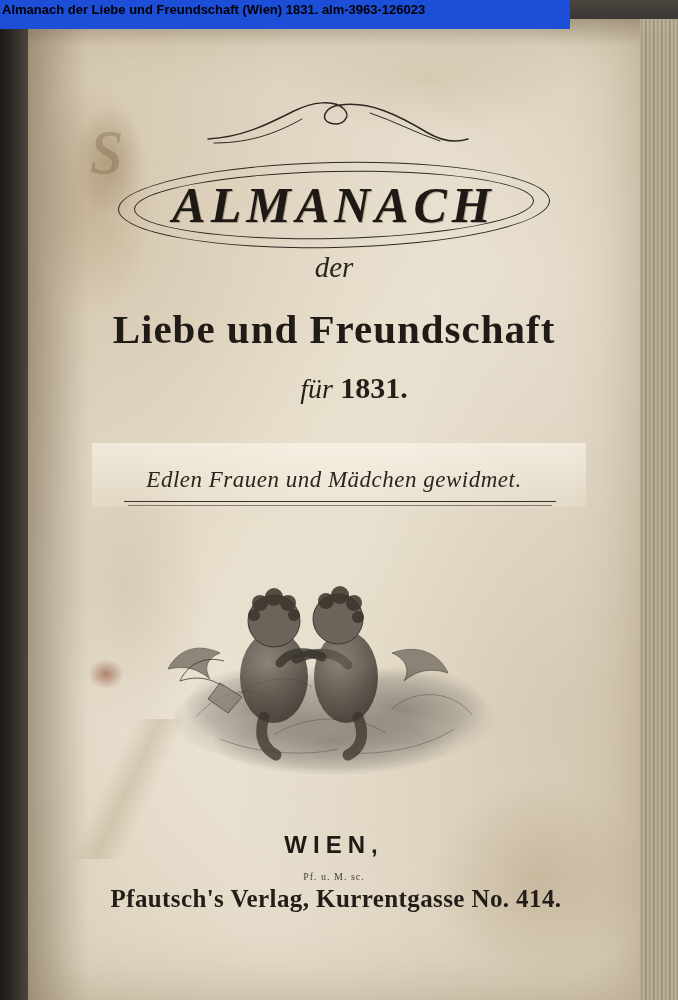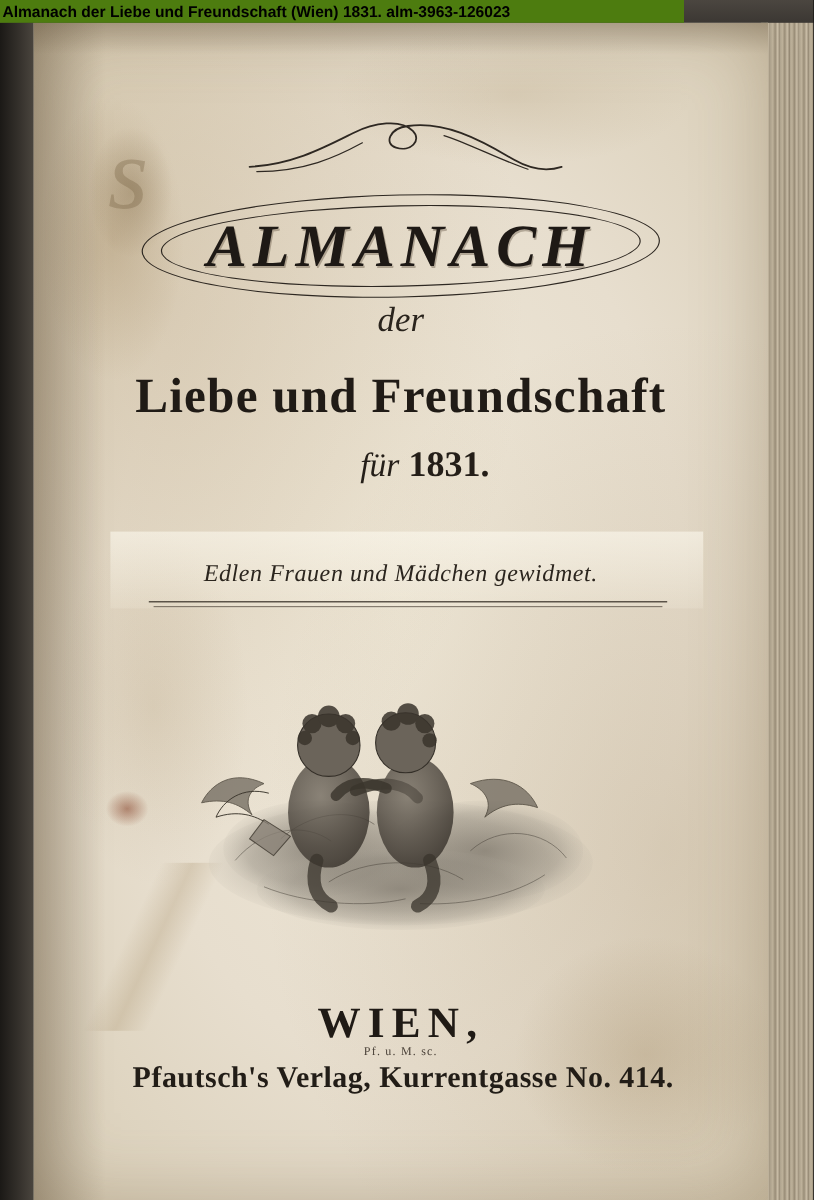--- a/index.html
+++ b/index.html
@@ -19,22 +19,22 @@
     height: 1000px;
     background: #2a2724;
     overflow: hidden;
   }
 
   
   #caption-bar {
     position: absolute;
     left: 0; top: 0;
     width: 570px;
-    height: 19px;
-    background: #4d7c0f;
+    height: 29px;
+    background: #1d4ed8;
     color: #000000;
     font-family: "Liberation Sans", sans-serif;
     font-size: 13px;
     font-weight: bold;
     line-height: 19px;
     white-space: nowrap;
     overflow: hidden;
     padding-left: 2px;
     box-sizing: border-box;
     z-index: 40;
@@ -188,21 +188,21 @@
   #title-year .fuer {
     font-style: italic;
     font-weight: normal;
     font-size: 28px;
   }
 
   
   #dedication {
     position: absolute; left: 0; right: 0; top: 448px;
     font-family: "Liberation Serif", serif;
-    font-size: 20px;
+    font-size: 23px;
     font-style: italic;
     color: #2b251e;
     letter-spacing: .5px;
   }
   #ded-rule {
     position: absolute; left: 96px; top: 482px;
     width: 432px; height: 0;
     border-top: 1.2px solid #3a322a;
   }
   #ded-rule2 {
@@ -215,22 +215,22 @@
   
   #vignette {
     position: absolute; left: 50%; top: 530px;
     transform: translateX(-50%);
     width: 420px; height: 250px;
   }
 
   
   #imprint-city {
     position: absolute; left: 0; right: 0; top: 812px;
-    font-family: Liberation Serif, serif;
-    font-size: 36px;
+    font-family: Liberation Sans, sans-serif;
+    font-size: 24px;
     font-weight: bold;
     letter-spacing: 6px;
     color: #1f1a15;
   }
   #imprint-publisher {
     position: absolute; left: 4px; right: 0; top: 866px;
     font-family: "Liberation Serif", serif;
     font-size: 25px;
     font-weight: bold;
     letter-spacing: .4px;

